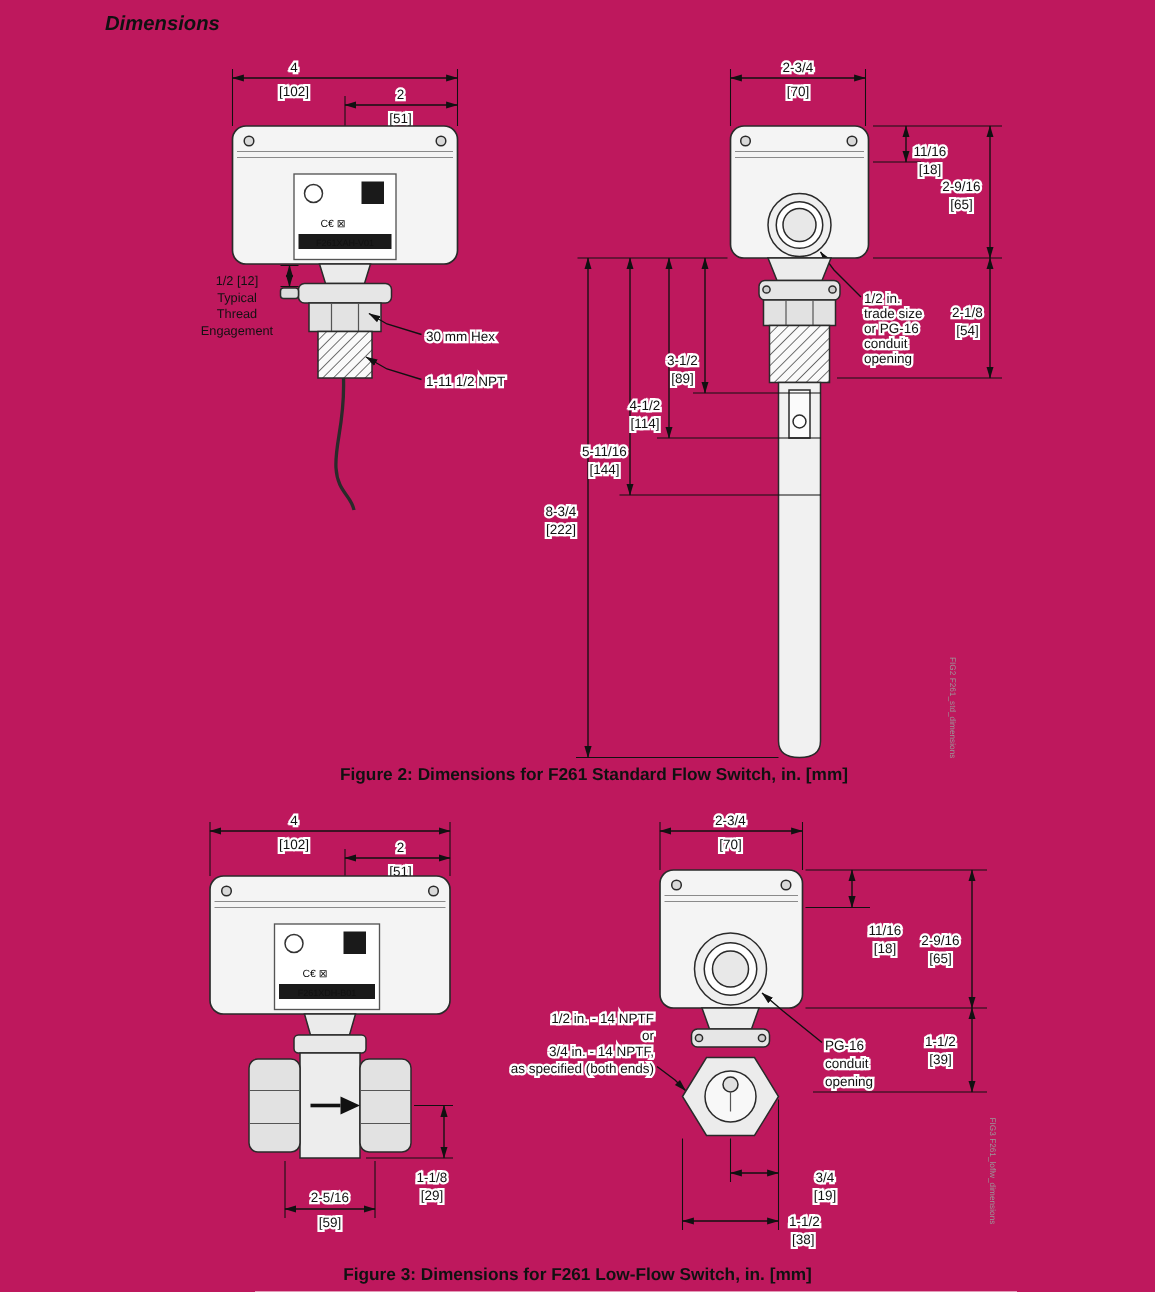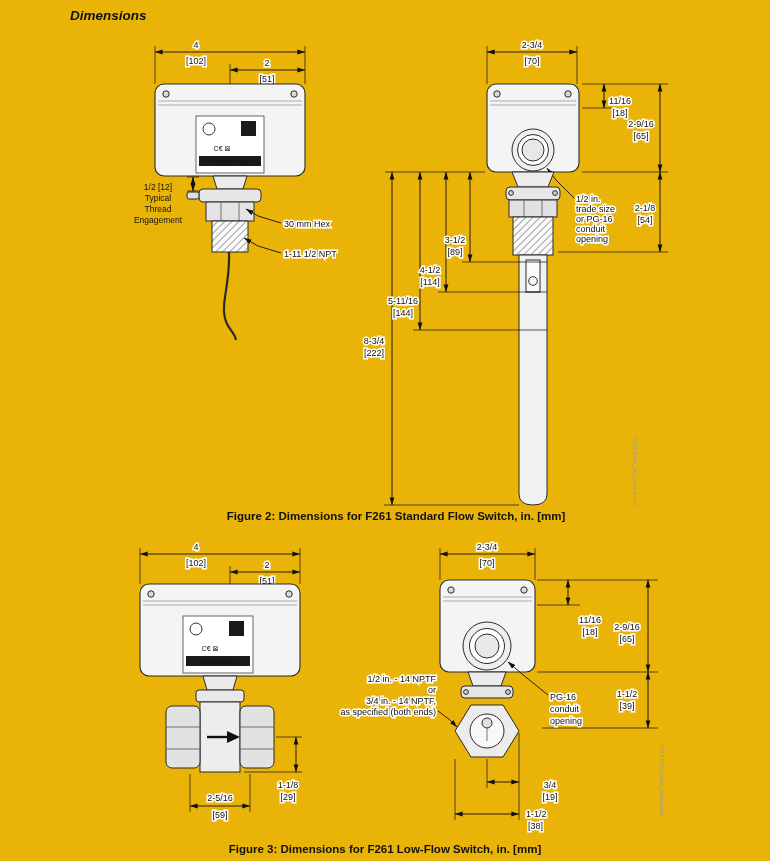--- a/index.html
+++ b/index.html
@@ -1,16 +1,16 @@
 <!DOCTYPE html>
 <html><head>
 <meta charset="utf-8">
 <style>
   html,body { margin:0; padding:0; background:#ffffff; }
-  .page { position:relative; width:770px; height:861px; background:#eab308; overflow:hidden; }
+  .page { position:relative; width:770px; height:861px; background:#be185d; overflow:hidden; }
   svg { display:block; }
   text { font-family:"Liberation Sans", sans-serif; fill:#111; }
   .dimtxt   { font-size:9px;  text-anchor:middle; paint-order:stroke; stroke:#fff; stroke-width:3px; }
   .dimtxt-s { font-size:9px;  text-anchor:start;  paint-order:stroke; stroke:#fff; stroke-width:3px; }
   .dimtxt-e { font-size:9px;  text-anchor:end;    paint-order:stroke; stroke:#fff; stroke-width:3px; }
   .lbltxt   { font-size:8.5px; text-anchor:middle; }
   .caption  { font-size:11.5px; font-weight:bold; text-anchor:middle; }
   .heading  { font-size:13.5px; font-weight:bold; font-style:italic; }
   .tinytxt  { font-size:6px; text-anchor:middle; }
   .certtxt  { font-size:7px; text-anchor:middle; }

